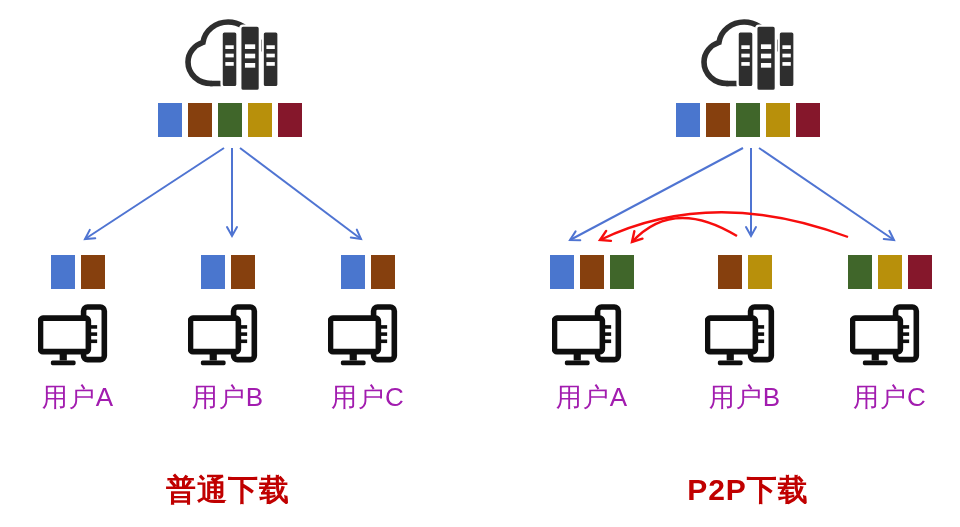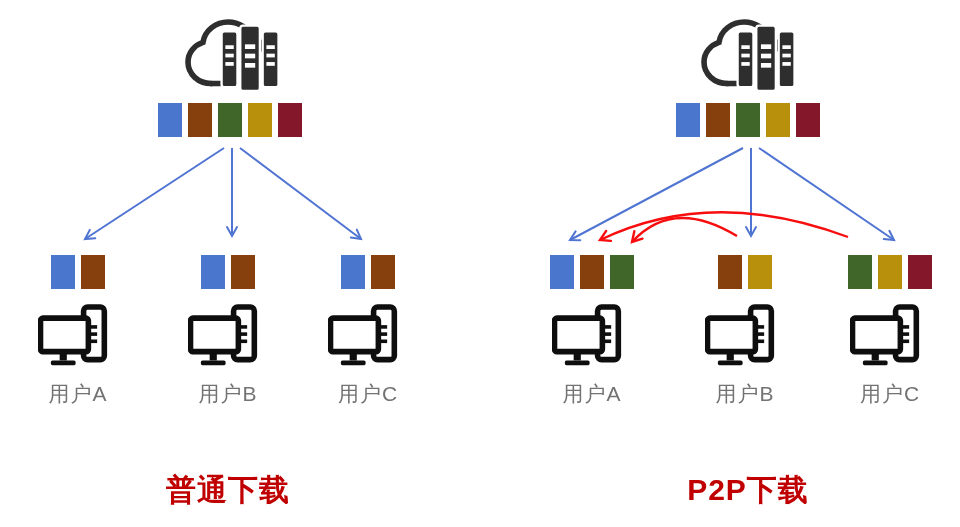--- a/index.html
+++ b/index.html
@@ -42,21 +42,21 @@
   #panel-normal .user-b { left: 163px; }
   #panel-normal .user-c { left: 303px; }
   #panel-p2p .user-a { left: 47px; }
   #panel-p2p .user-b { left: 200px; }
   #panel-p2p .user-c { left: 345px; }
   .user-chunks { display: flex; gap: 6px; height: 34px; }
   .computer-icon { width: 80px; height: 67px; margin-top: 14px; }
   .comp-stroke { stroke: var(--c-icon-black); stroke-width: 7; fill: #ffffff; }
   .comp-line { stroke: var(--c-icon-black); stroke-width: 4.5; }
   .comp-fill { fill: var(--c-icon-black); }
-  .user-label { margin-top: 10px; font-size: 21px; color: #737373; letter-spacing: 1px; white-space: nowrap; }
+  .user-label { margin-top: 10px; font-size: 26px; color: #a21caf; letter-spacing: 1px; white-space: nowrap; }
 
   
   .panel-title {
     position: absolute; top: 470px; width: 480px; text-align: center;
     font-size: 30px; font-weight: 700; color: var(--c-title-red); letter-spacing: 1px;
   }
   #panel-normal .panel-title { left: -12px; }
   #panel-p2p .panel-title { left: 28px; }
 </style>
 </head>

